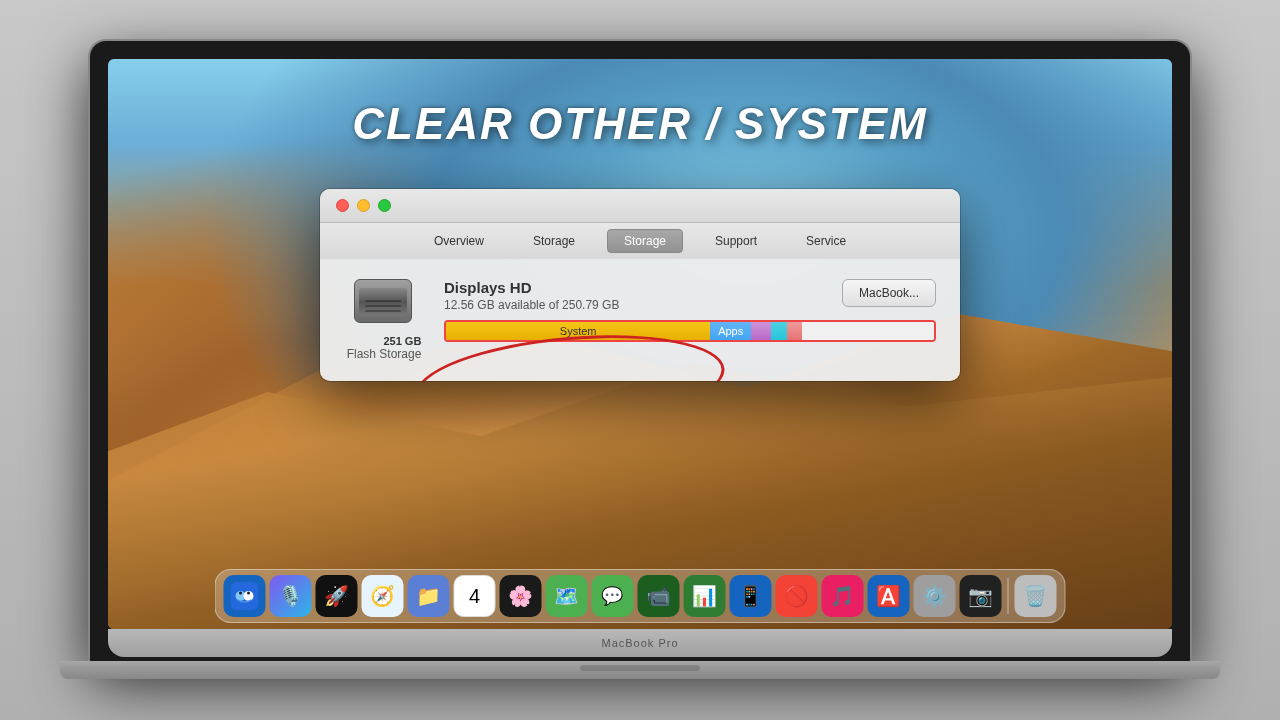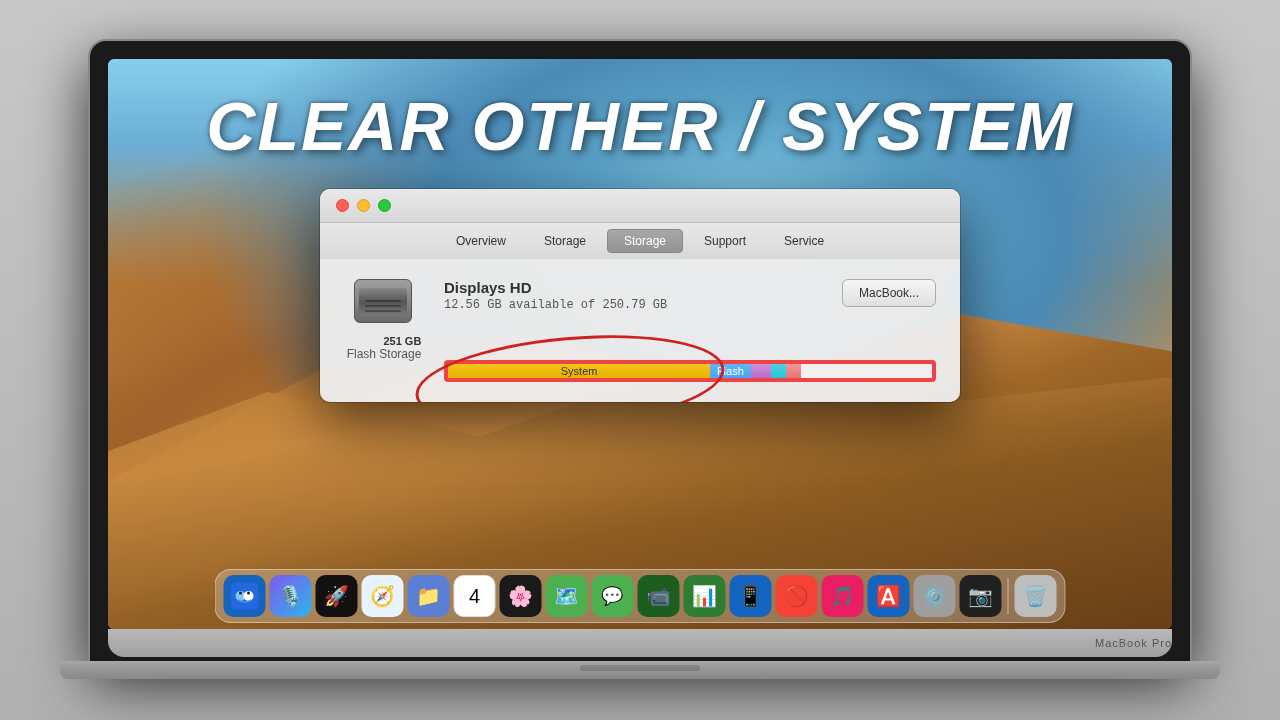--- a/index.html
+++ b/index.html
@@ -81,25 +81,25 @@
       width: 100%;
       height: 80%;
       background: linear-gradient(170deg, #b87a30 0%, #c88a40 30%, #8a5a20 60%, #6a4018 100%);
       clip-path: polygon(0% 40%, 15% 20%, 35% 35%, 55% 10%, 75% 25%, 100% 15%, 100% 100%, 0% 100%);
       opacity: 0.85;
     }
 
     
     .video-title {
       position: absolute;
-      top: 28px;
+      top: 40px;
       left: 0;
       width: 100%;
       text-align: center;
-      font-size: 68px;
+      font-size: 44px;
       font-weight: 900;
       color: #fff;
       text-shadow: 3px 3px 8px rgba(0,0,0,0.5), -1px -1px 3px rgba(0,0,0,0.3);
       letter-spacing: 2px;
       font-style: italic;
       z-index: 10;
       font-family: 'Arial Black', 'Impact', sans-serif;
     }
 
     
@@ -134,21 +134,21 @@
     }
 
     .close-btn { background: #ff5f57; border: 1px solid #e0443e; }
     .minimize-btn { background: #ffbd2e; border: 1px solid #dea123; }
     .maximize-btn { background: #28c840; border: 1px solid #1aab29; }
 
     
     .tab-bar {
       display: flex;
       justify-content: center;
-      gap: 4px;
+      gap: 15px;
       padding: 6px 16px;
       background: linear-gradient(180deg, #e8e8e8 0%, #d8d8d8 100%);
     }
 
     .tab {
       padding: 4px 16px;
       font-size: 12px;
       color: #333;
       border-radius: 4px;
       cursor: pointer;
@@ -242,32 +242,30 @@
       font-size: 15px;
       font-weight: 600;
       color: #333;
       margin-bottom: 2px;
     }
 
     .disk-space {
       font-size: 12px;
       color: #555;
       margin-bottom: 8px;
-      font-family: Liberation Mono, monospace;
     }
 
     
     .storage-bar-container {
       position: relative;
       height: 22px;
       border-radius: 4px;
       overflow: hidden;
-      border: 4px solid #ef4444;
-      display: flex;
-      margin-top: 40px;
+      border: 2px solid #ef4444;
+      display: flex;
     }
 
     .bar-segment {
       height: 100%;
       display: flex;
       align-items: center;
       justify-content: center;
       font-size: 11px;
       color: #fff;
       font-weight: 500;
@@ -347,21 +345,21 @@
       margin: 0 2px;
       align-self: center;
     }
 
     
     .bottom-bar {
       height: 28px;
       background: linear-gradient(180deg, #b8b8b8 0%, #a0a0a0 100%);
       display: flex;
       align-items: center;
-      justify-content: flex-end;
+      justify-content: center;
       border-radius: 0 0 16px 16px;
     }
 
     .macbook-label {
       font-size: 11px;
       color: #555;
       font-weight: 500;
       letter-spacing: 1px;
     }
 
@@ -450,21 +448,21 @@
             <div class="window-header-row">
               <div style="flex:1;">
                 <div class="disk-name">Displays HD</div>
                 <div class="disk-space">12.56 GB available of 250.79 GB</div>
               </div>
               <button class="manage-btn">MacBook...</button>
             </div>
 
             <div class="storage-bar-container">
               <div class="bar-segment bar-system">System</div>
-              <div class="bar-segment bar-apps">Flash</div>
+              <div class="bar-segment bar-apps">Apps</div>
               <div class="bar-segment bar-docs"></div>
               <div class="bar-segment bar-other1"></div>
               <div class="bar-segment bar-other2"></div>
               <div class="bar-segment bar-empty"></div>
             </div>
           </div>
 
         </div>
 
         <div class="annotation-circle"></div>

